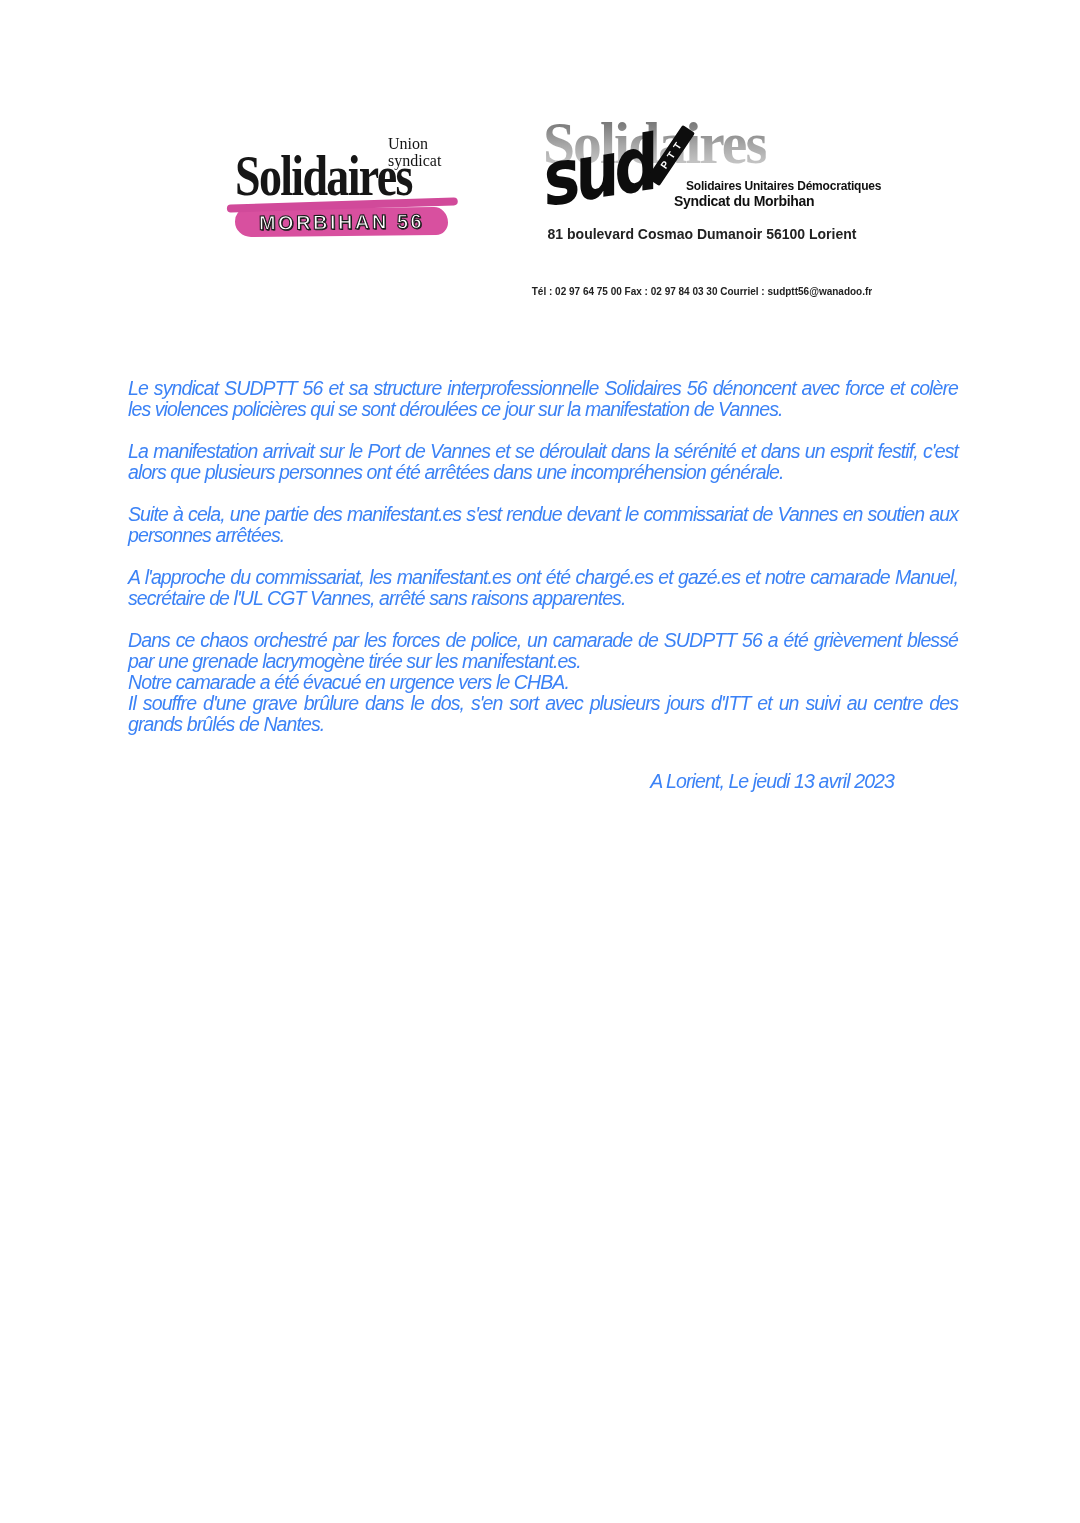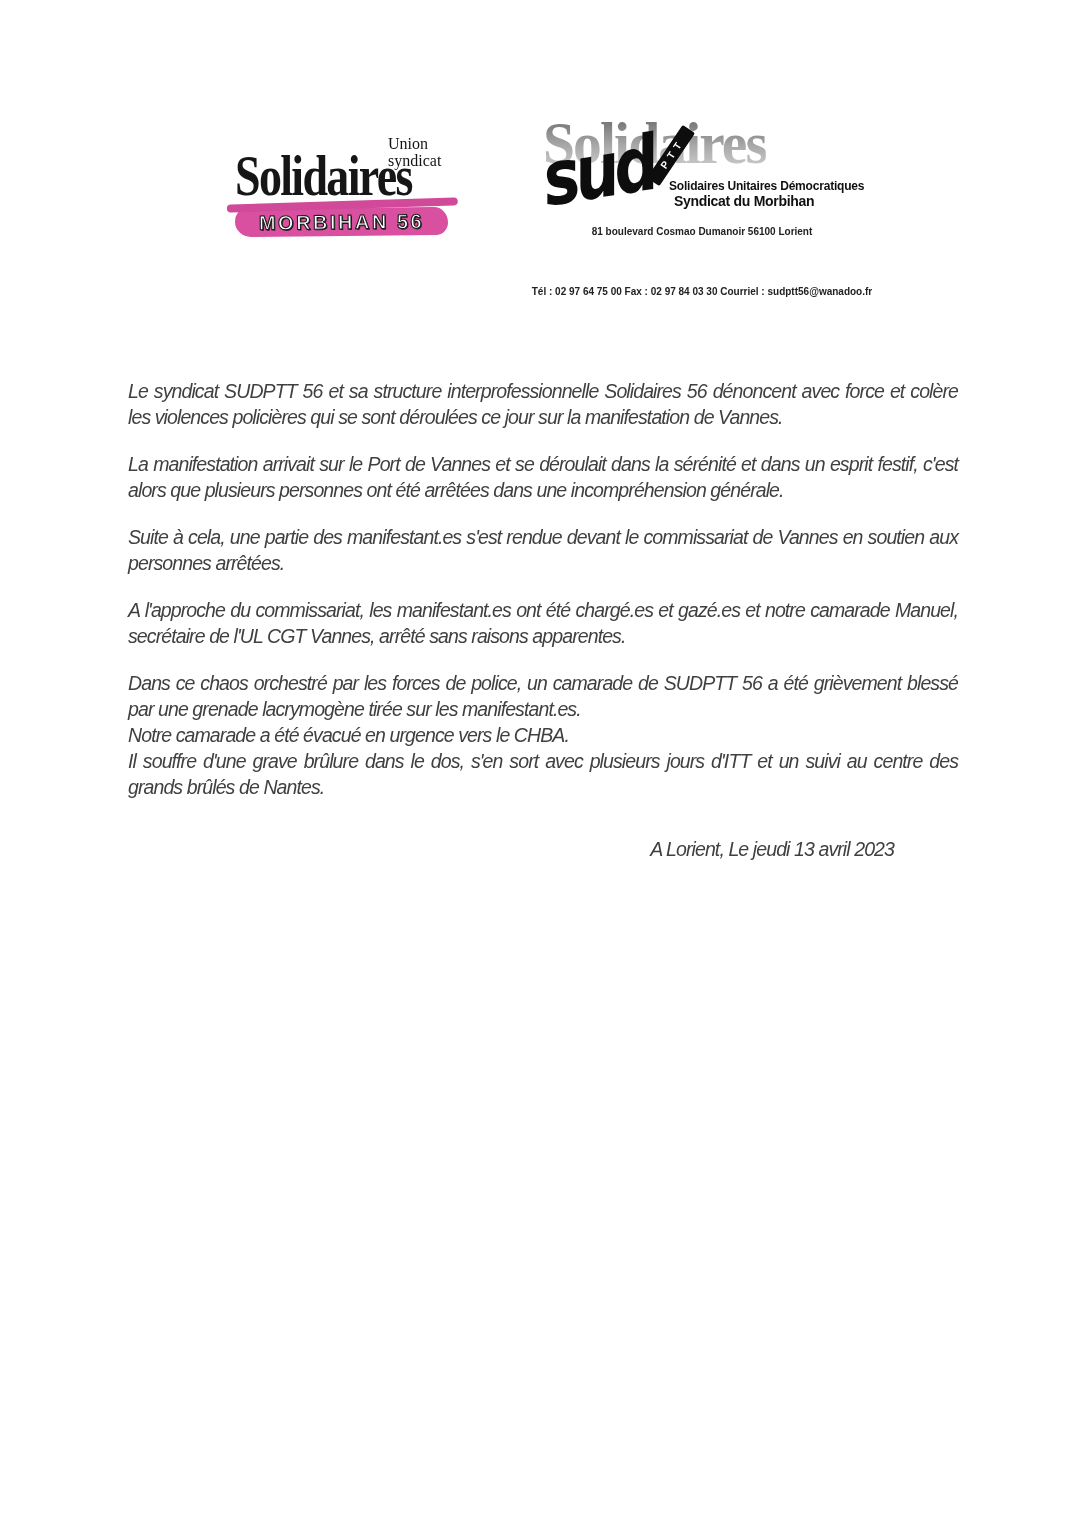--- a/index.html
+++ b/index.html
@@ -57,43 +57,43 @@
     transform:rotate(-9deg) scaleX(0.82); transform-origin:left center;
   }
   .logo-right .ptt-band {
     position:absolute; left:96px; top:36px; width:64px; height:15px;
     background:#0d0d0d; border-radius:2px;
     color:#ffffff; font-weight:bold; font-size:10px;
     letter-spacing:5px; text-indent:5px; text-align:center; line-height:15px;
     transform:rotate(-56deg);
   }
   .logo-right .sub-small {
-    position:absolute; left:126px; top:67px; width:190px;
+    position:absolute; left:143px; top:67px; width:190px;
     font-size:12px; font-weight:bold; letter-spacing:-0.2px; color:#101010;
     white-space:nowrap;
   }
   .logo-right .sub-large {
     position:absolute; left:131px; top:81px; width:190px;
     font-size:14px; font-weight:bold; letter-spacing:-0.3px; color:#101010;
     white-space:nowrap;
   }
   .logo-right .address {
     position:absolute; left:0; right:0; top:114px; text-align:center;
-    font-size:10px; font-weight:bold; color:#222222; white-space:nowrap;
+    font-size:14px; font-weight:bold; color:#222222; white-space:nowrap;
   }
   .logo-right .contact {
     position:absolute; left:-32px; right:-32px; top:126px; text-align:center;
     font-size:10px; font-weight:bold; color:#222222; white-space:nowrap;margin-top:48px;
   }
 
   
   main {
     position:absolute; left:128px; top:378px; width:830px;
-    font-style:italic; font-size:19.5px; line-height:26px;
-    letter-spacing:-0.9px; color:#404040; text-align:justify;
+    font-style:italic; font-size:19.5px; line-height:21px;
+    letter-spacing:-0.9px; color:#3b82f6; text-align:justify;
   }
   main p { margin:0 0 21px 0; white-space:pre-line; }
   .dateline {
     margin-top:36px; text-align:right; padding-right:64px;
     white-space:nowrap;
   }
 </style>
 </head>
 <body>
 

